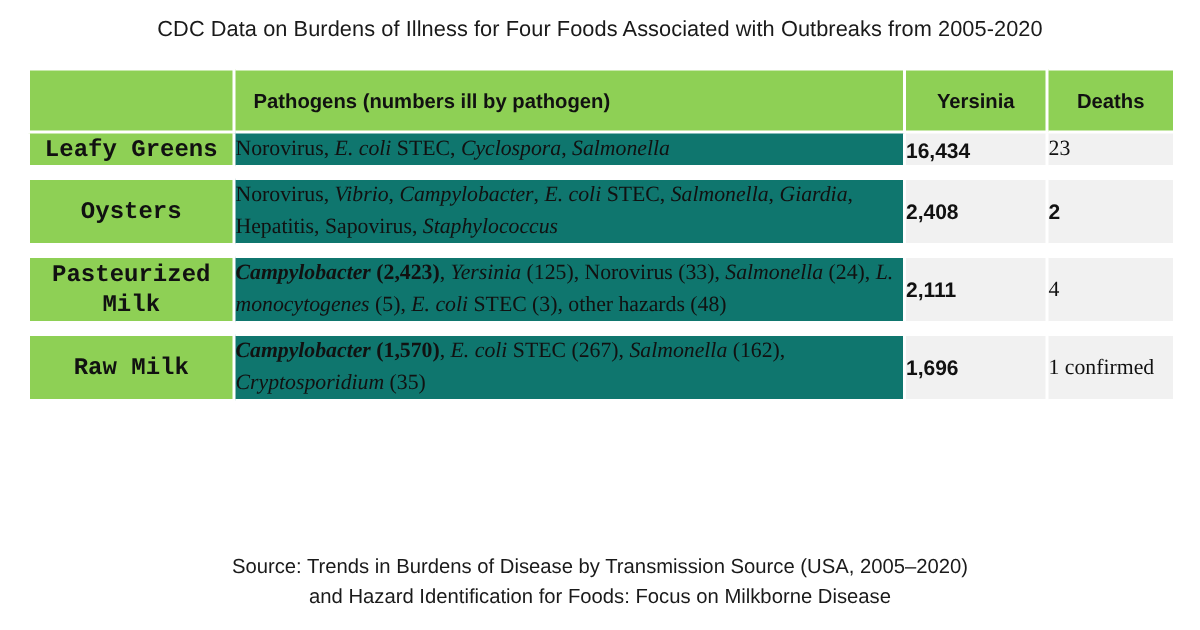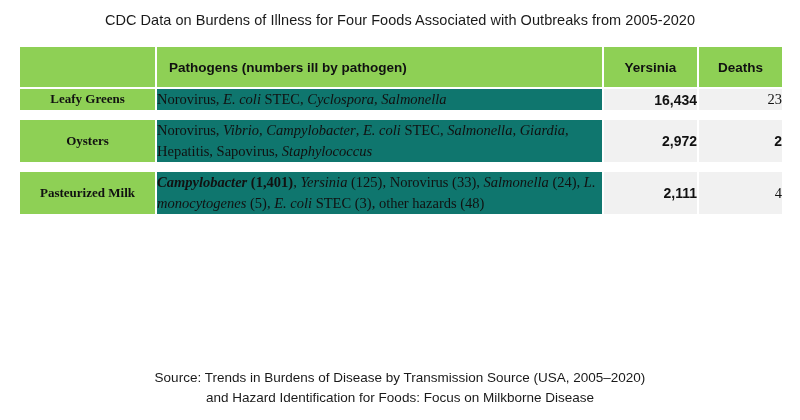--- a/index.html
+++ b/index.html
@@ -67,39 +67,39 @@
   }
   .hdr.center {
     text-align: center;
   }
 
   
   td.food {
     background: #8ed055;
     border: 2px solid #ffffff;
     text-align: center;
-    font-family: Liberation Serif, serif;
+    font-family: Liberation Mono, monospace;
     font-weight: bold;
-    font-size: 13px;
+    font-size: 16px;
     color: #111111;
     line-height: 1.25;
   }
   
   td.path {
     background: #0f766e;
     border: 2px solid #ffffff;
     font-size: 14.5px;
     line-height: 1.45;
     padding: 7px 10px 7px 12px;
     color: #111111;
   }
   td.num {
     background: #f1f1f1;
     border: 2px solid #ffffff;
-    text-align: right;
+    text-align: left;
     font-family: "Liberation Sans", sans-serif;
     font-weight: bold;
     font-size: 14px;
     color: #111111;
   }
   td.num.plain {
     font-family: "Liberation Serif", serif;
     font-weight: normal;
     font-size: 14.5px;
   }
@@ -153,34 +153,40 @@
             <td class="path">Norovirus, <span class="it">E. coli</span> STEC, <span class="it">Cyclospora</span>, <span class="it">Salmonella</span></td>
             <td class="num">16,434</td>
             <td class="num plain">23</td>
           </tr>
           <tr class="sep">
             <td colspan="4"></td>
           </tr>
           <tr>
             <td class="food">Oysters</td>
             <td class="path">Norovirus, <span class="it">Vibrio</span>, <span class="it">Campylobacter</span>, <span class="it">E. coli</span> STEC, <span class="it">Salmonella</span>, <span class="it">Giardia</span>, Hepatitis, Sapovirus, <span class="it">Staphylococcus</span></td>
-            <td class="num">2,972</td>
+            <td class="num">2,408</td>
             <td class="num">2</td>
           </tr>
           <tr class="sep">
             <td colspan="4"></td>
           </tr>
           <tr>
             <td class="food">Pasteurized Milk</td>
-            <td class="path"><span class="bi">Campylobacter</span> <b>(1,401)</b>, <span class="it">Yersinia</span> (125), Norovirus (33), <span class="it">Salmonella</span> (24), <span class="it">L. monocytogenes</span> (5), <span class="it">E. coli</span> STEC (3), other hazards (48)</td>
+            <td class="path"><span class="bi">Campylobacter</span> <b>(2,423)</b>, <span class="it">Yersinia</span> (125), Norovirus (33), <span class="it">Salmonella</span> (24), <span class="it">L. monocytogenes</span> (5), <span class="it">E. coli</span> STEC (3), other hazards (48)</td>
             <td class="num">2,111</td>
             <td class="num plain">4</td>
           </tr>
           <tr class="sep">
             <td colspan="4"></td>
+          </tr>
+          <tr>
+            <td class="food">Raw Milk</td>
+            <td class="path"><span class="bi">Campylobacter</span> <b>(1,570)</b>, <span class="it">E. coli</span> STEC (267), <span class="it">Salmonella</span> (162), <span class="it">Cryptosporidium</span> (35)</td>
+            <td class="num">1,696</td>
+            <td class="num plain">1 confirmed</td>
           </tr>
         </tbody>
     </table>
   </div>
 
   <div class="source">
     <div>Source: Trends in Burdens of Disease by Transmission Source (USA, 2005–2020)</div>
     <div>and Hazard Identification for Foods: Focus on Milkborne Disease</div>
   </div>
 

